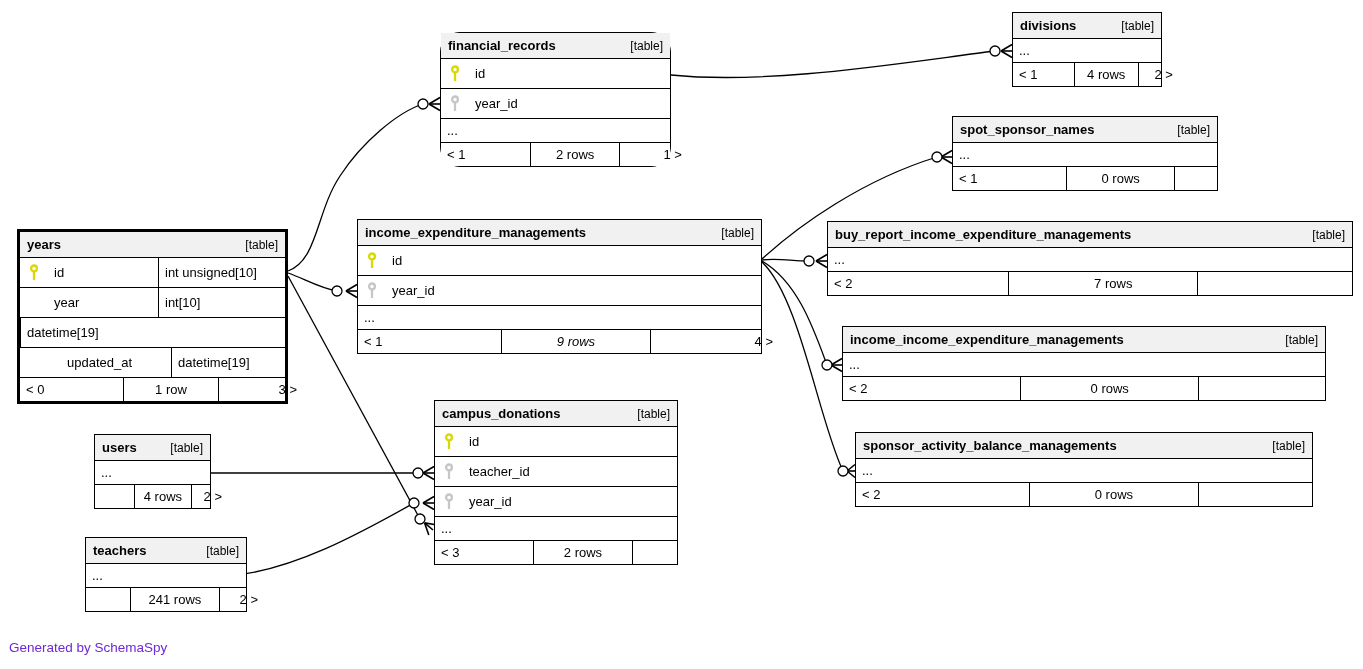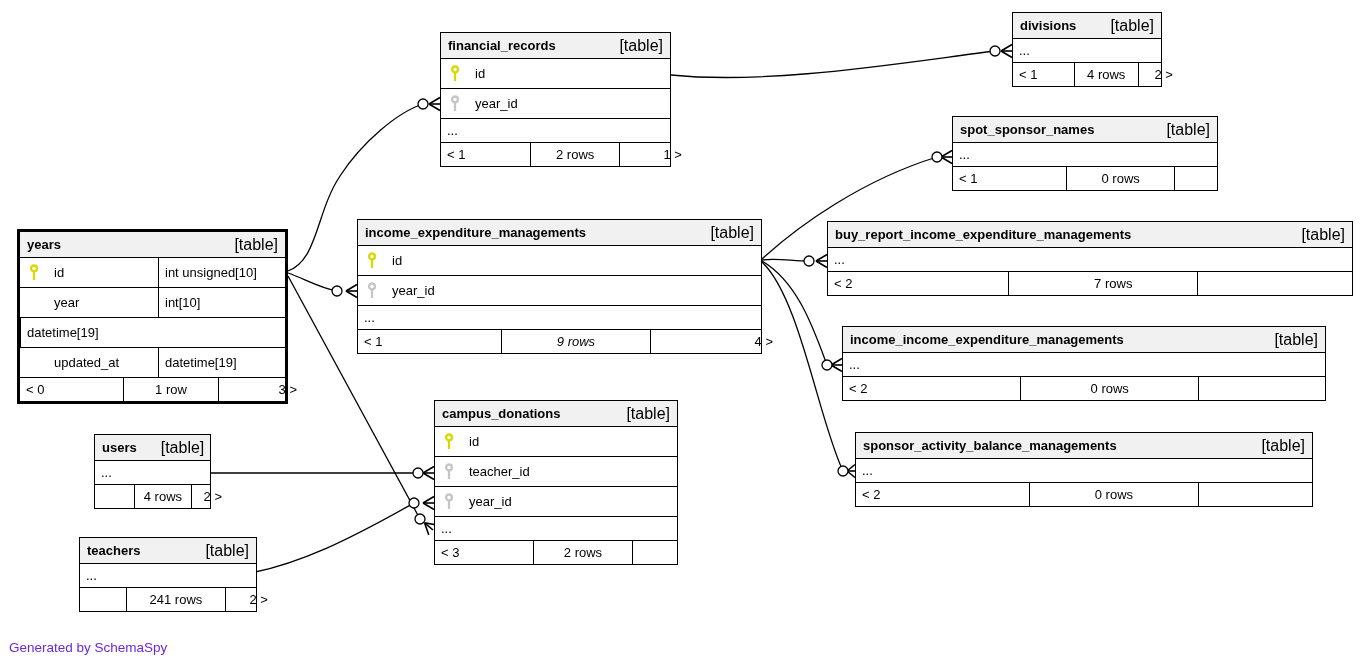--- a/index.html
+++ b/index.html
@@ -14,21 +14,21 @@
     position:absolute;z-index:2;background:#fff;
     border:1.5px solid #000;box-sizing:border-box;
   }
   .tbl.bold{border-width:3px;}
   .hd{
     display:flex;justify-content:space-between;align-items:center;gap:24px;
     background:#f1f1f1;border-bottom:1.5px solid #000;
     height:25px;padding:0 7px;
   }
   .hd .nm{font-weight:bold;font-size:13px;white-space:nowrap;}
-  .hd .tg{font-size:16px;white-space:nowrap;}
+  .hd .tg{font-size:12px;white-space:nowrap;}
   .row{
     display:flex;align-items:stretch;height:29px;
     border-bottom:1.5px solid #000;font-size:13px;background:#fff;
   }
   .row .left{display:flex;align-items:center;flex:1 1 auto;min-width:0;}
   .row .left.fixed{flex:0 0 auto;}
   .row .ic{width:11px;margin-left:9px;display:flex;align-items:center;flex:0 0 auto;}
   .row .cn{margin-left:14px;white-space:nowrap;}
   .row .ct{
     flex:1 1 auto;border-left:1.5px solid #000;
@@ -117,21 +117,21 @@
       </g>
       <g>
         <path d="M226,576 C292,572 366,530 414,503" fill="none" stroke="#000000" stroke-width="1.3"></path>
         <line x1="423" y1="503" x2="434" y2="509.5" stroke="#000000" stroke-width="1.6"></line>
         <line x1="423" y1="503" x2="434" y2="503" stroke="#000000" stroke-width="1.6"></line>
         <line x1="423" y1="503" x2="434" y2="496.5" stroke="#000000" stroke-width="1.6"></line>
         <circle cx="414" cy="503" r="5" fill="#ffffff" stroke="#000000" stroke-width="1.3"></circle>
       </g>
     </svg>
   <div id="tables">
-      <div class="tbl" style="left: 440px; top: 32px; width: 231px;">
+      <div class="tbl" style="left: 440px; top: 32px; width: 231px; border-radius: 20px;">
         <div class="hd">
           <span class="nm">financial_records</span>
           <span class="tg">[table]</span>
         </div>
         <div class="row">
           <div class="left">
             <span class="ic">
               <svg width="10" height="17" viewBox="0 0 10 17">
                 <circle cx="5" cy="4.4" r="2.9" fill="none" stroke="#d9d900" stroke-width="2.3"></circle>
                 <line x1="5" y1="7.4" x2="5" y2="16" stroke="#d9d900" stroke-width="2.3"></line>
@@ -239,21 +239,21 @@
           <div class="left fixed" style="width: 138px;">
             <span class="ic"></span>
             <span class="cn">year</span>
           </div>
           <div class="ct">int[10]</div>
         </div>
         <div class="row">
           <div class="ct">datetime[19]</div>
         </div>
         <div class="row">
-          <div class="left fixed" style="width: 138px;">
+          <div class="left fixed" style="width: 138px; margin-left: 13px;">
             <span class="ic"></span>
             <span class="cn">updated_at</span>
           </div>
           <div class="ct">datetime[19]</div>
         </div>
         <div class="ft">
           <div class="c l" style="flex: 0 0 32%;">&lt; 0</div>
           <div class="c m" style="flex: 0 0 36%;">1 row</div>
           <div class="c r" style="flex: 0 0 32%;">3 &gt;</div>
         </div>
@@ -297,21 +297,21 @@
           <span class="nm">users</span>
           <span class="tg">[table]</span>
         </div>
         <div class="row el">...</div>
         <div class="ft">
           <div class="c l" style="flex: 0 0 18%;"></div>
           <div class="c m" style="flex: 0 0 50%;">4 rows</div>
           <div class="c r" style="flex: 0 0 32%;">2 &gt;</div>
         </div>
       </div>
-      <div class="tbl" style="left: 79px; top: 537px; width: 178px;">
+      <div class="tbl" style="left: 85px; top: 537px; width: 162px;">
         <div class="hd">
           <span class="nm">teachers</span>
           <span class="tg">[table]</span>
         </div>
         <div class="row el">...</div>
         <div class="ft">
           <div class="c l" style="flex: 0 0 16%;"></div>
           <div class="c m" style="flex: 0 0 56%;">241 rows</div>
           <div class="c r" style="flex: 0 0 28%;">2 &gt;</div>
         </div>

